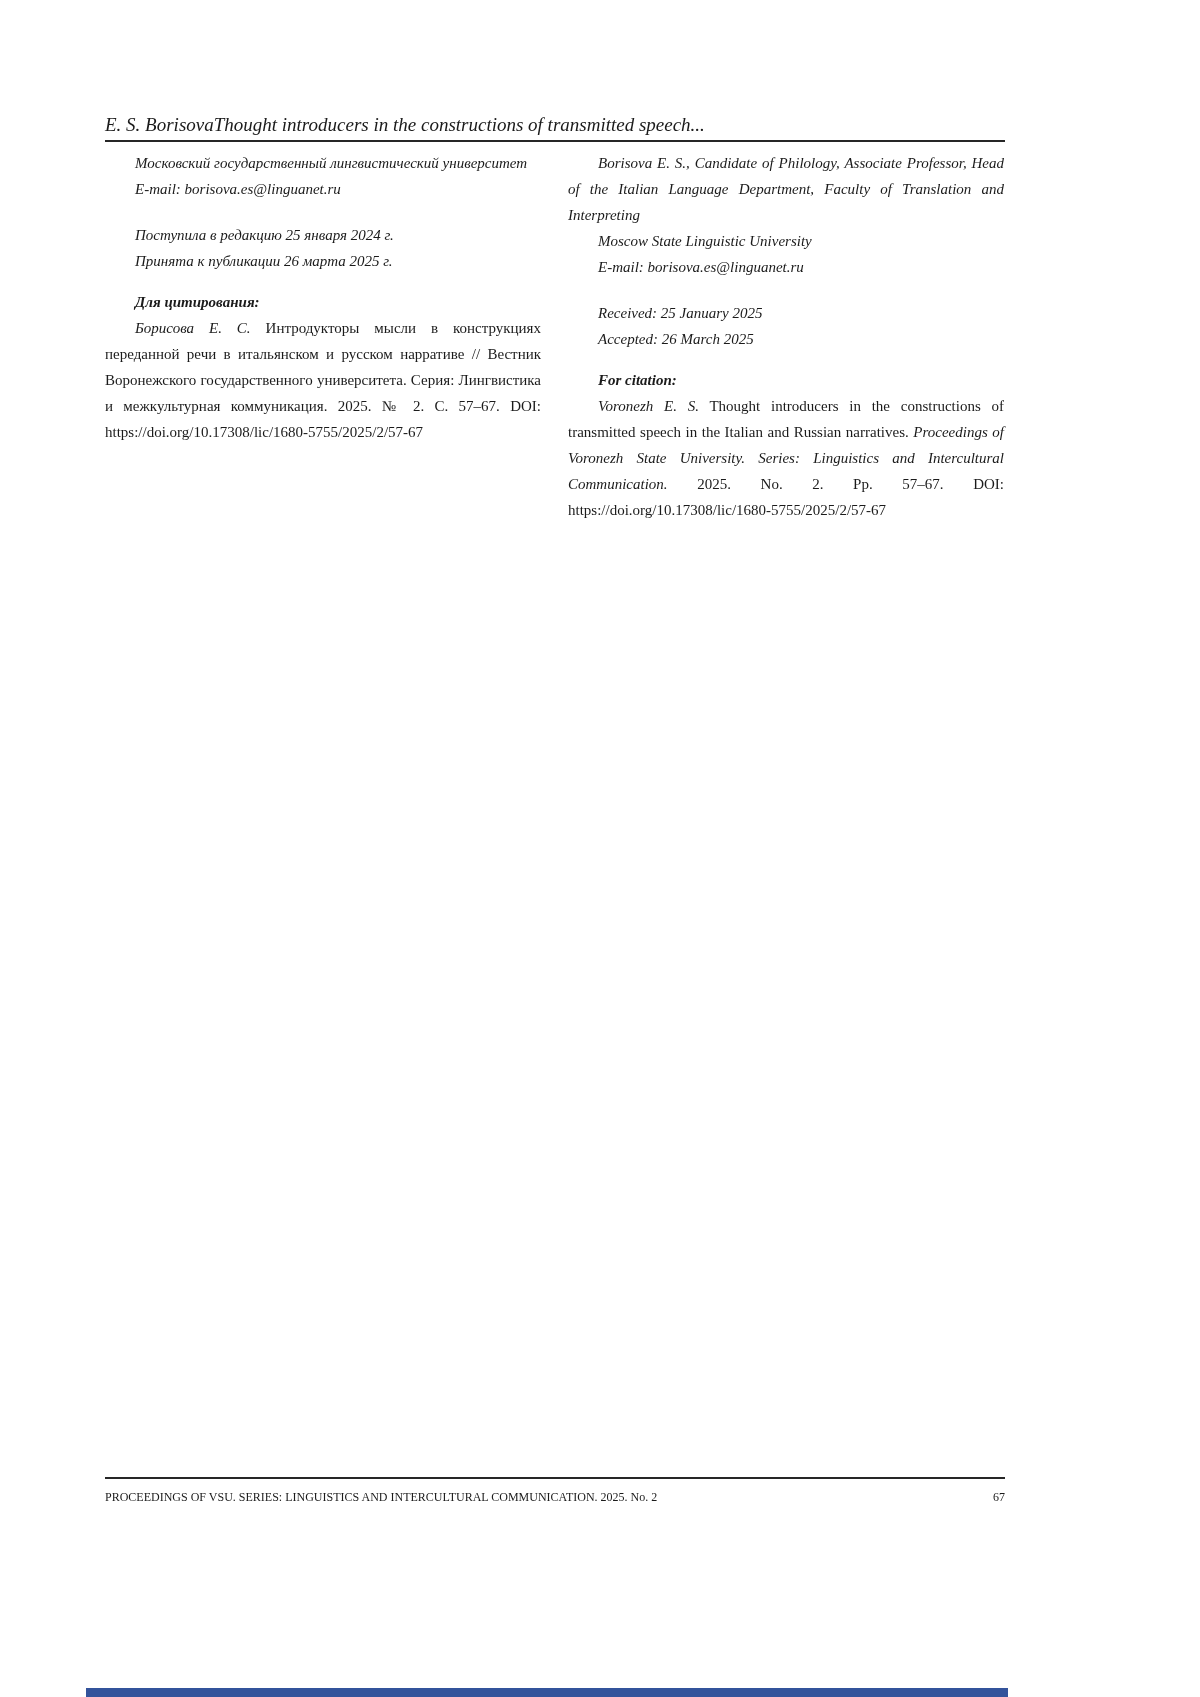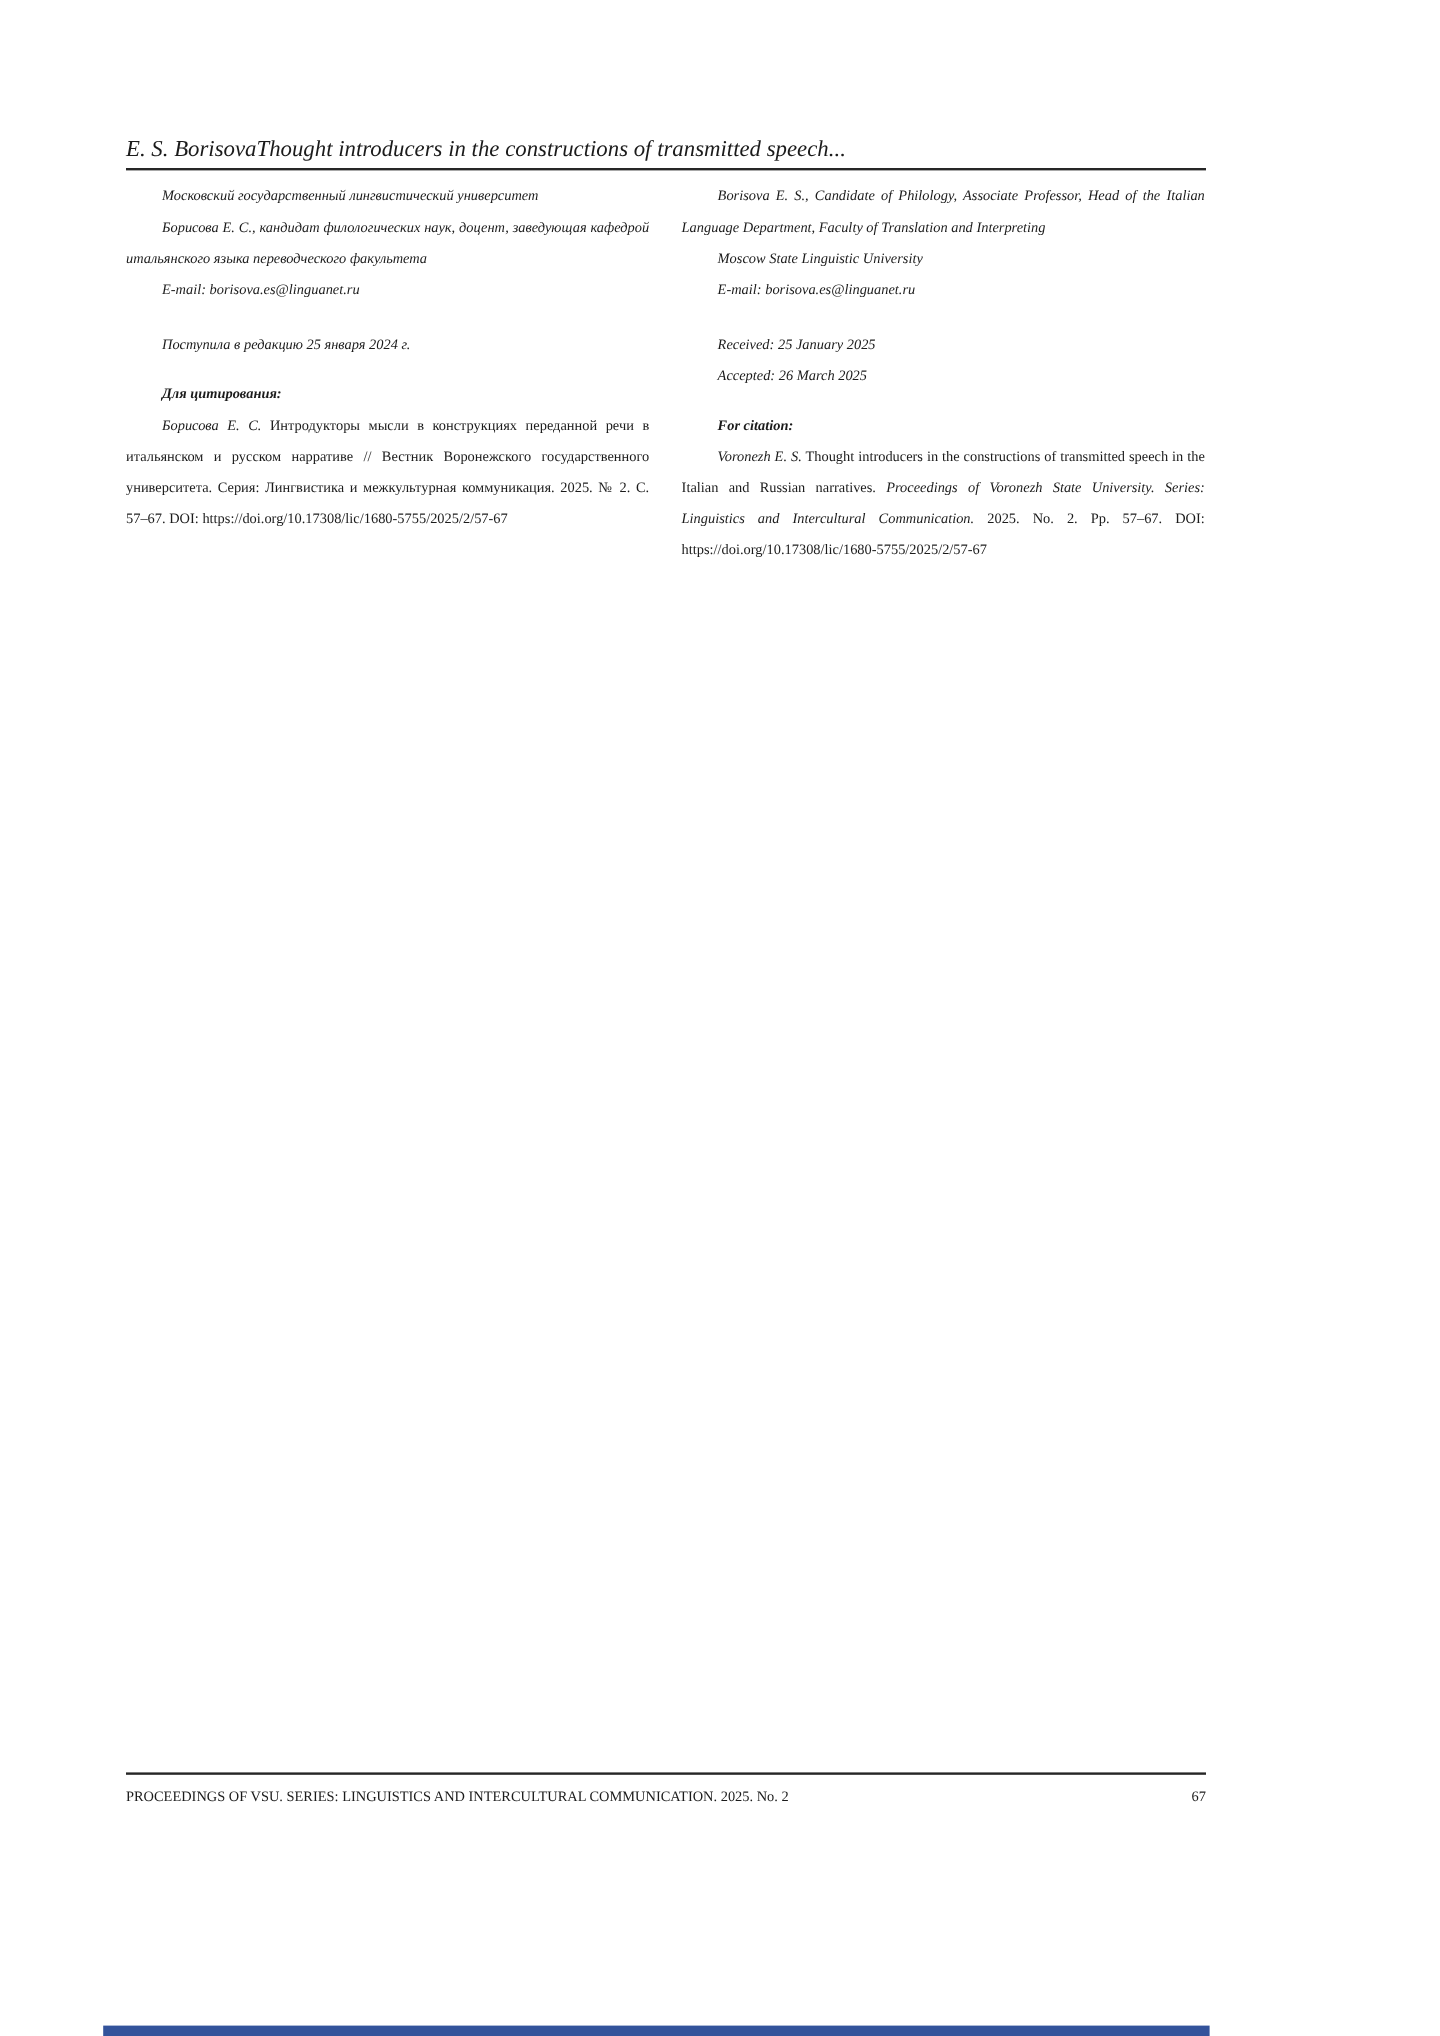--- a/index.html
+++ b/index.html
@@ -39,21 +39,21 @@
   .columns {
     position: absolute;
     top: 150px;
     left: 105px;
     width: 900px;
     display: flex;
     gap: 27px;
   }
   .col {
     width: 436px;
-    font-size: 12px;
+    font-size: 15px;
     line-height: 26px;
   }
   .col p {
     margin: 0;
     text-align: justify;
     text-indent: 30px;
   }
   .col p.gap-above { margin-top: 20px; }
   .col p.gap-above-sm { margin-top: 15px; }
   .italic { font-style: italic; }
@@ -87,23 +87,23 @@
     <span>E. S. Borisova</span>
     <span>Thought introducers in the constructions of transmitted speech...</span>
   </div>
 
   <div class="rule header-rule"></div>
 
   <div class="columns">
 
     <section class="col">
       <p class="italic">Московский государственный лингвистический университет</p>
-      <p class="italic">Борисова Е. С., кандидат филологических наук, доцент, заведующая кафедрой итальянского языка переводческого факультета</p>
       <p class="italic">E-mail: borisova.es@linguanet.ru</p>
       <p class="italic gap-above">Поступила в редакцию 25 января 2024 г.</p>
+      <p class="italic">Принята к публикации 26 марта 2025 г.</p>
       <p class="bold-italic gap-above-sm">Для цитирования:</p>
       <p><span class="italic">Борисова Е. С.</span> <span>Интродукторы мысли в конструкциях переданной речи в итальянском и русском нарративе // Вестник Воронежского государственного университета. Серия: Лингвистика и межкультурная коммуникация. 2025. № 2. С. 57–67. DOI: https://doi.org/10.17308/lic/1680-5755/2025/2/57-67</span></p>
     </section>
 
     <section class="col">
       <p class="italic">Borisova E. S., Candidate of Philology, Associate Professor, Head of the Italian Language Department, Faculty of Translation and Interpreting</p>
       <p class="italic">Moscow State Linguistic University</p>
       <p class="italic">E-mail: borisova.es@linguanet.ru</p>
       <p class="italic gap-above">Received: 25 January 2025</p>
       <p class="italic">Accepted: 26 March 2025</p>

